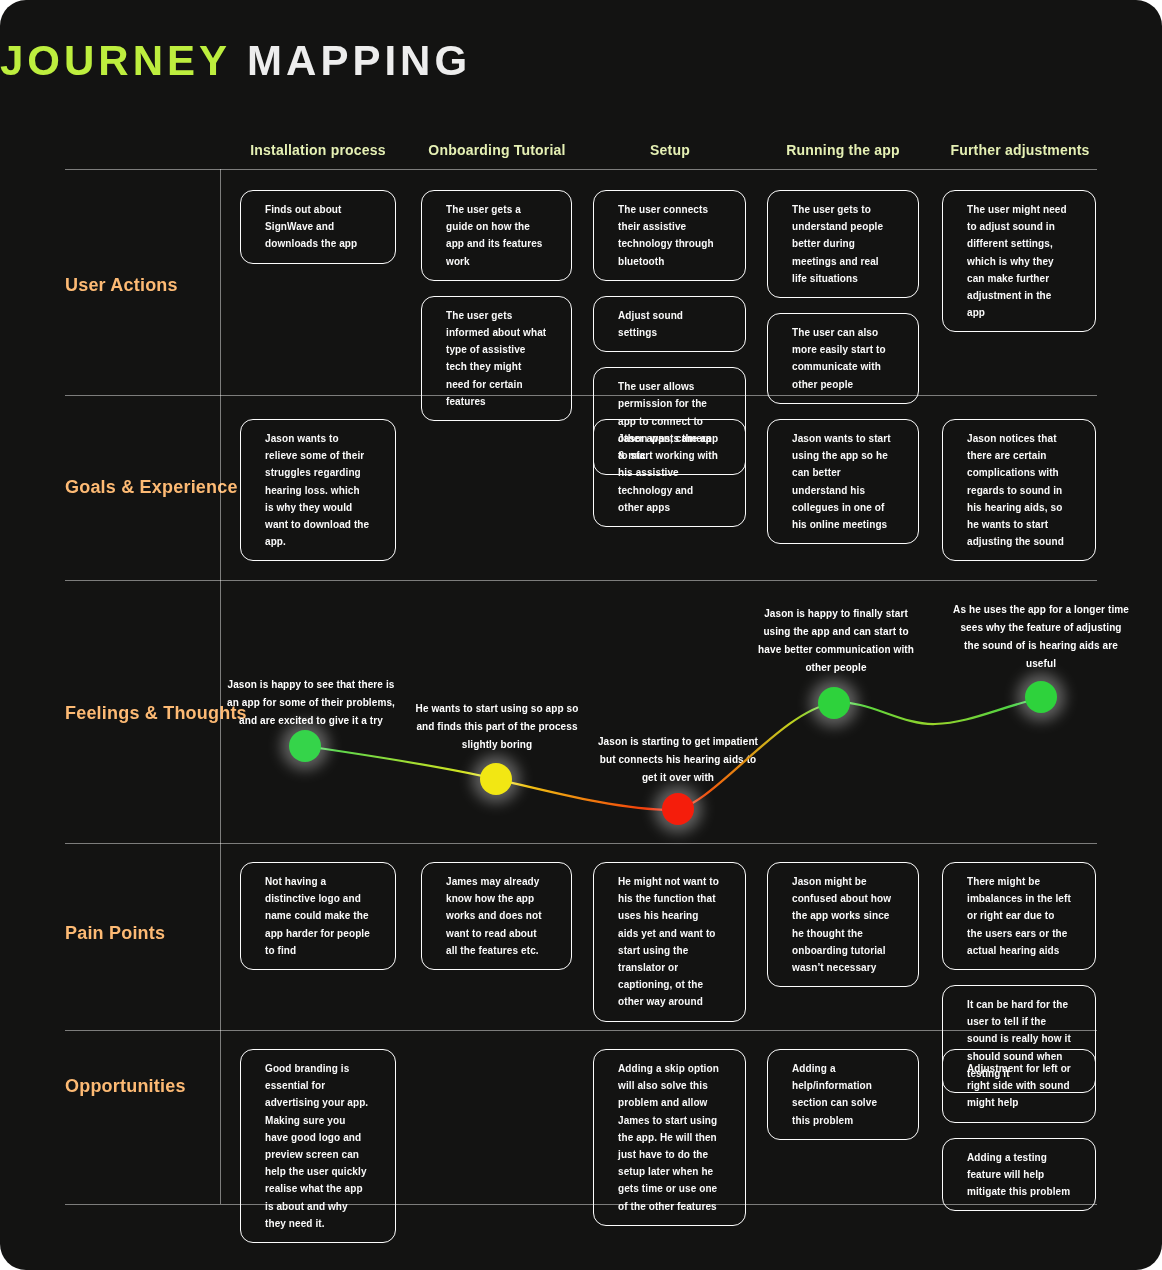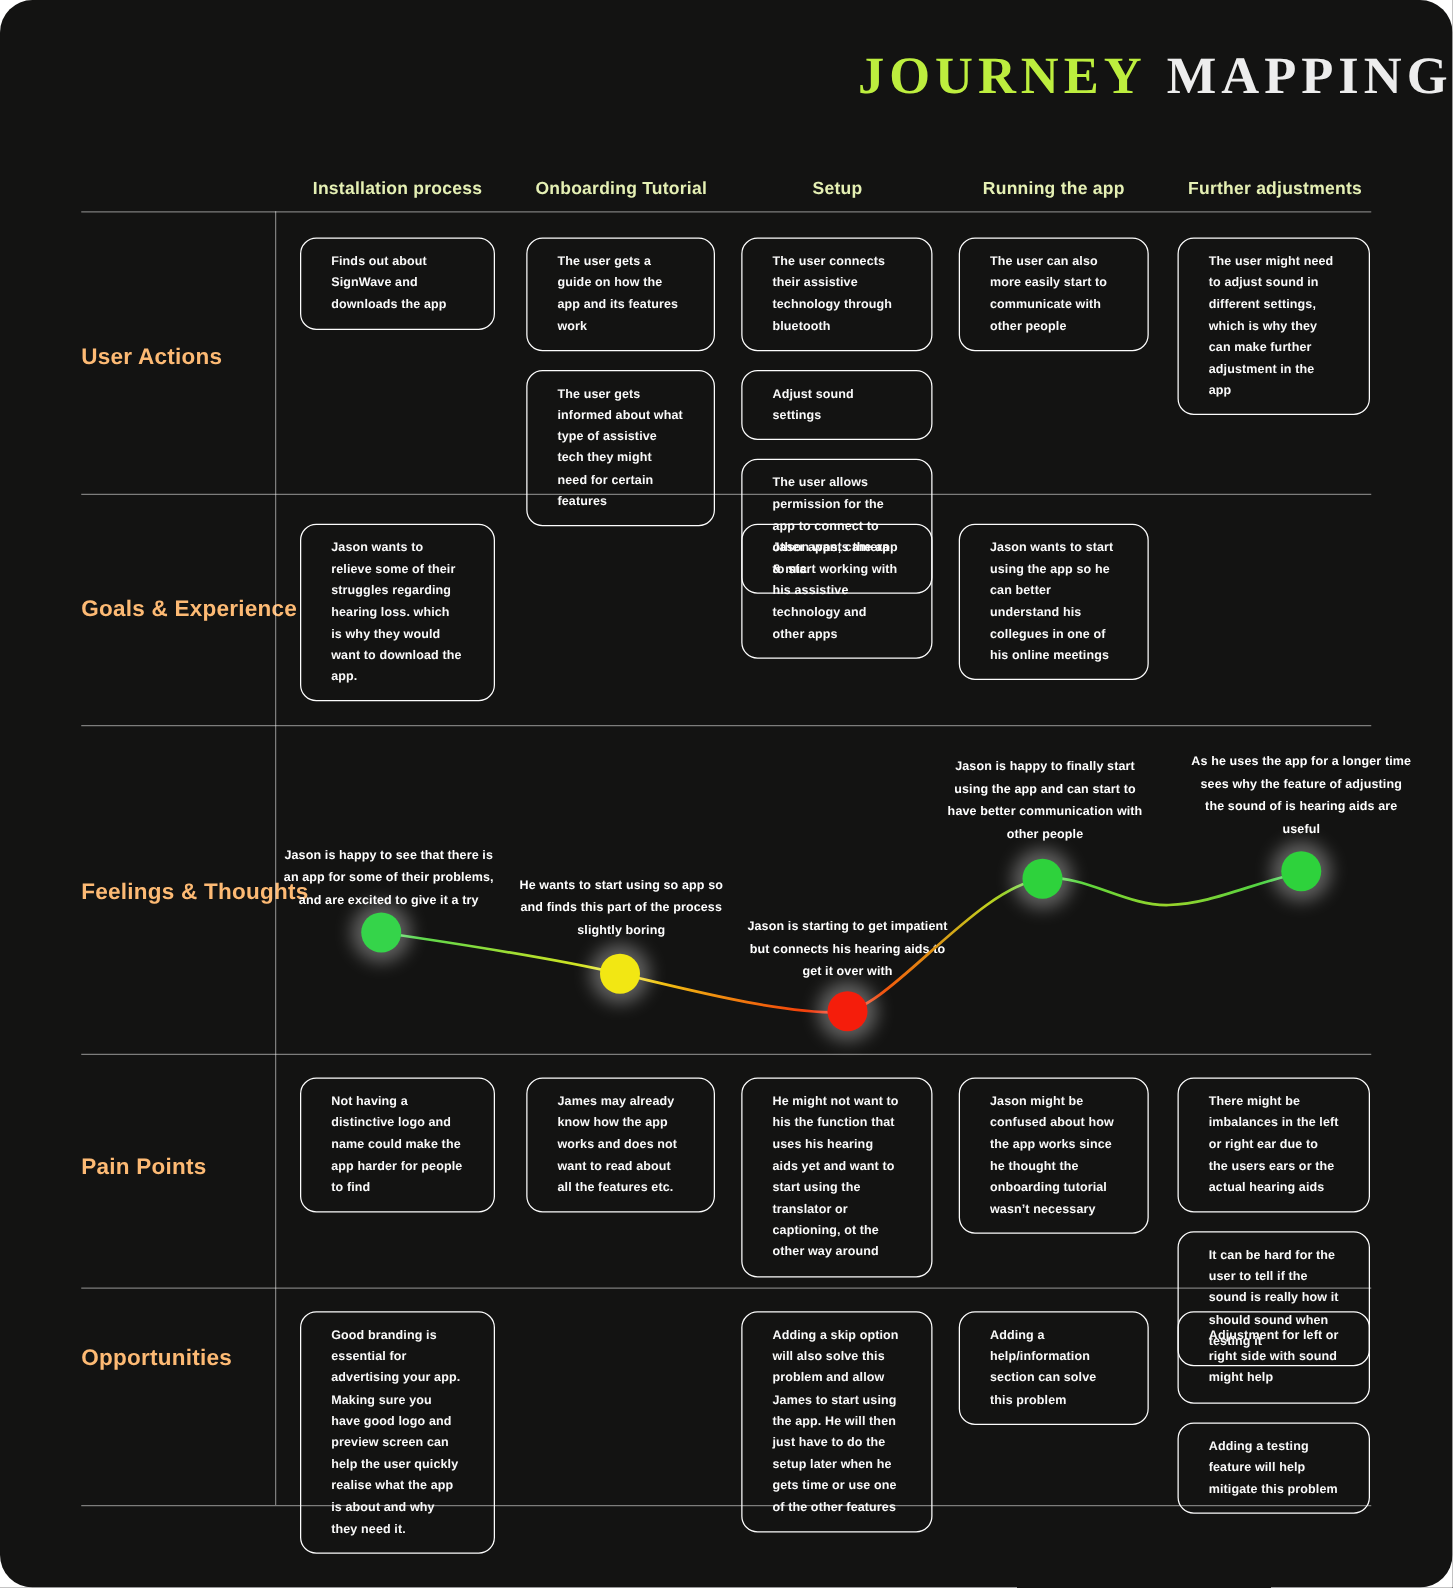--- a/index.html
+++ b/index.html
@@ -1,19 +1,19 @@
 <!DOCTYPE html>
 <html><head>
 <meta charset="utf-8">
 <style>
   html,body{margin:0;padding:0;background:#ffffff;font-family:"Liberation Sans",sans-serif;}
   .page{position:relative;width:1162px;height:1270px;margin:0 auto;background:#131312;border-radius:26px;overflow:hidden;}
 
-  .title{position:absolute;top:40px;left:0;width:100%;text-align:right;margin:0;
-         font-family:Liberation Serif, serif;font-weight:800;font-size:42px;letter-spacing:4px;line-height:1;}
+  .title{position:absolute;top:40px;left:0;width:100%;text-align:left;margin:0;
+         font-family:Liberation Sans, sans-serif;font-weight:800;font-size:42px;letter-spacing:4px;line-height:1;}
   .t-lime{color:#bdee3e;margin-right:16px;}
   .t-white{color:#ededed;}
 
   .col-header{position:absolute;top:142px;width:180px;text-align:center;
               color:#e5f0b4;font-size:14px;font-weight:700;letter-spacing:.2px;}
   .ch1{left:228px;} .ch2{left:407px;} .ch3{left:580px;} .ch4{left:753px;} .ch5{left:930px;}
 
   .row-label{position:absolute;left:65px;color:#fdba74;font-size:18px;font-weight:700;letter-spacing:.2px;}
   .rl1{top:275px;} .rl2{top:477px;} .rl3{top:703px;} .rl4{top:923px;} .rl5{top:1076px;}
 
@@ -71,34 +71,38 @@
   <div class="cell c2 rA">
     <div class="card">The user gets a guide on how the app and its features work</div>
     <div class="card">The user gets informed about what type of assistive tech they might need for certain features</div>
   </div>
   <div class="cell c3 rA">
     <div class="card">The user connects their assistive technology through bluetooth</div>
     <div class="card">Adjust sound settings</div>
     <div class="card">The user allows permission for the app to connect to other apps, camera &amp; mic</div>
   </div>
   <div class="cell c4 rA">
+    <div class="card">The user gets to understand people better during meetings and real life situations</div>
     <div class="card">The user can also more easily start to communicate with other people</div>
   </div>
   <div class="cell c5 rA">
     <div class="card">The user might need to adjust sound in different settings, which is why they can make further adjustment in the app</div>
   </div>
 
   <div class="cell c1 rB">
     <div class="card">Jason wants to relieve some of their struggles regarding hearing loss. which is why they would want to download the app.</div>
   </div>
   <div class="cell c3 rB">
     <div class="card">Jason wants the app to start working with his assistive technology and other apps</div>
   </div>
   <div class="cell c4 rB">
     <div class="card">Jason wants to start using the app so he can better understand his collegues in one of his online meetings</div>
+  </div>
+  <div class="cell c5 rB">
+    <div class="card">Jason notices that there are certain complications with regards to sound in his hearing aids, so he wants to start adjusting the sound</div>
   </div>
 
   <div class="feel f1">Jason is happy to see that there is an app for some of their problems, and are excited to give it a try</div>
   <div class="feel f2">He wants to start using so app so and finds this part of the process slightly boring</div>
   <div class="feel f3">Jason is starting to get impatient but connects his hearing aids to get it over with</div>
   <div class="feel f4">Jason is happy to finally start using the app and can start to have better communication with other people</div>
   <div class="feel f5">As he uses the app for a longer time sees why the feature of adjusting the sound of is hearing aids are useful</div>
 
   <svg class="curve" width="1162" height="1270" viewBox="0 0 1162 1270">
     <defs>

